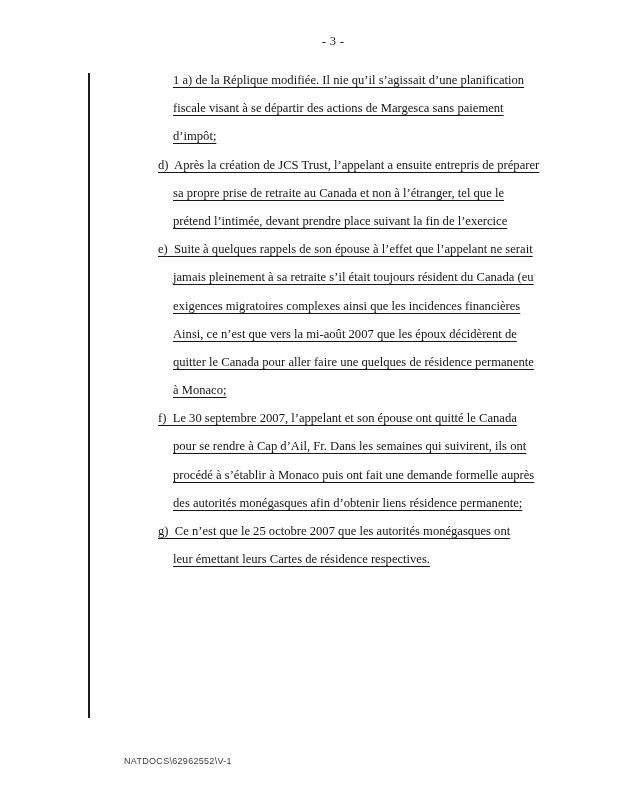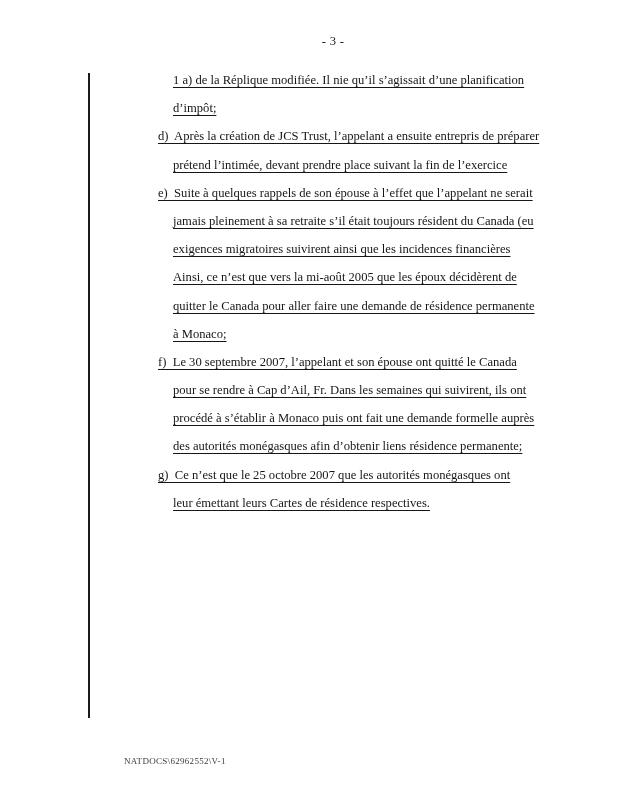--- a/index.html
+++ b/index.html
@@ -52,49 +52,51 @@
   .u {
     text-decoration: underline;
     text-decoration-thickness: 1px;
     text-underline-offset: 3px;
     text-decoration-color: var(--text-color);
   }
   .footer {
     position: absolute;
     left: 124px;
     top: 756px;
-    font-family: Liberation Serif, serif;
+    font-family: Liberation Sans, sans-serif;
     font-size: 9px;
     letter-spacing: 0.3px;
     color: var(--footer-color);
   }
 </style>
 </head>
 <body>
 
 <div class="page">
   <div class="page-number">- 3 -</div>
 
   <div class="change-bar"></div>
 
   <div class="content">
       <div class="para">
         <div class="line indent"><span class="u">1 a) de la Réplique modifiée. Il nie qu’il s’agissait d’une planification</span></div>
+        <div class="line indent"><span class="u">fiscale visant à se départir des actions de Margesca sans paiement</span></div>
         <div class="line indent"><span class="u">d’impôt;</span></div>
       </div>
       <div class="para">
         <div class="line"><span class="u">d)&nbsp; Après la création de JCS Trust, l’appelant a ensuite entrepris de préparer</span></div>
+        <div class="line indent"><span class="u">sa propre prise de retraite au Canada et non à l’étranger, tel que le</span></div>
         <div class="line indent"><span class="u">prétend l’intimée, devant prendre place suivant la fin de l’exercice</span></div>
       </div>
       <div class="para">
         <div class="line"><span class="u">e)&nbsp; Suite à quelques rappels de son épouse à l’effet que l’appelant ne serait</span></div>
         <div class="line indent"><span class="u">jamais pleinement à sa retraite s’il était toujours résident du Canada (eu</span></div>
-        <div class="line indent"><span class="u">exigences migratoires suivirent ainsi que les incidences financières</span></div>
-        <div class="line indent"><span class="u">Ainsi, ce n’est que vers la mi-août 2005 que les époux décidèrent de</span></div>
-        <div class="line indent"><span class="u">quitter le Canada pour aller faire une demande de résidence permanente</span></div>
+        <div class="line indent"><span class="u">exigences migratoires complexes ainsi que les incidences financières</span></div>
+        <div class="line indent"><span class="u">Ainsi, ce n’est que vers la mi-août 2007 que les époux décidèrent de</span></div>
+        <div class="line indent"><span class="u">quitter le Canada pour aller faire une quelques de résidence permanente</span></div>
         <div class="line indent"><span class="u">à Monaco;</span></div>
       </div>
       <div class="para">
         <div class="line"><span class="u">f)&nbsp; Le 30 septembre 2007, l’appelant et son épouse ont quitté le Canada</span></div>
         <div class="line indent"><span class="u">pour se rendre à Cap d’Ail, Fr. Dans les semaines qui suivirent, ils ont</span></div>
         <div class="line indent"><span class="u">procédé à s’établir à Monaco puis ont fait une demande formelle auprès</span></div>
         <div class="line indent"><span class="u">des autorités monégasques afin d’obtenir liens résidence permanente;</span></div>
       </div>
       <div class="para">
         <div class="line"><span class="u">g)&nbsp; Ce n’est que le 25 octobre 2007 que les autorités monégasques ont</span></div>

